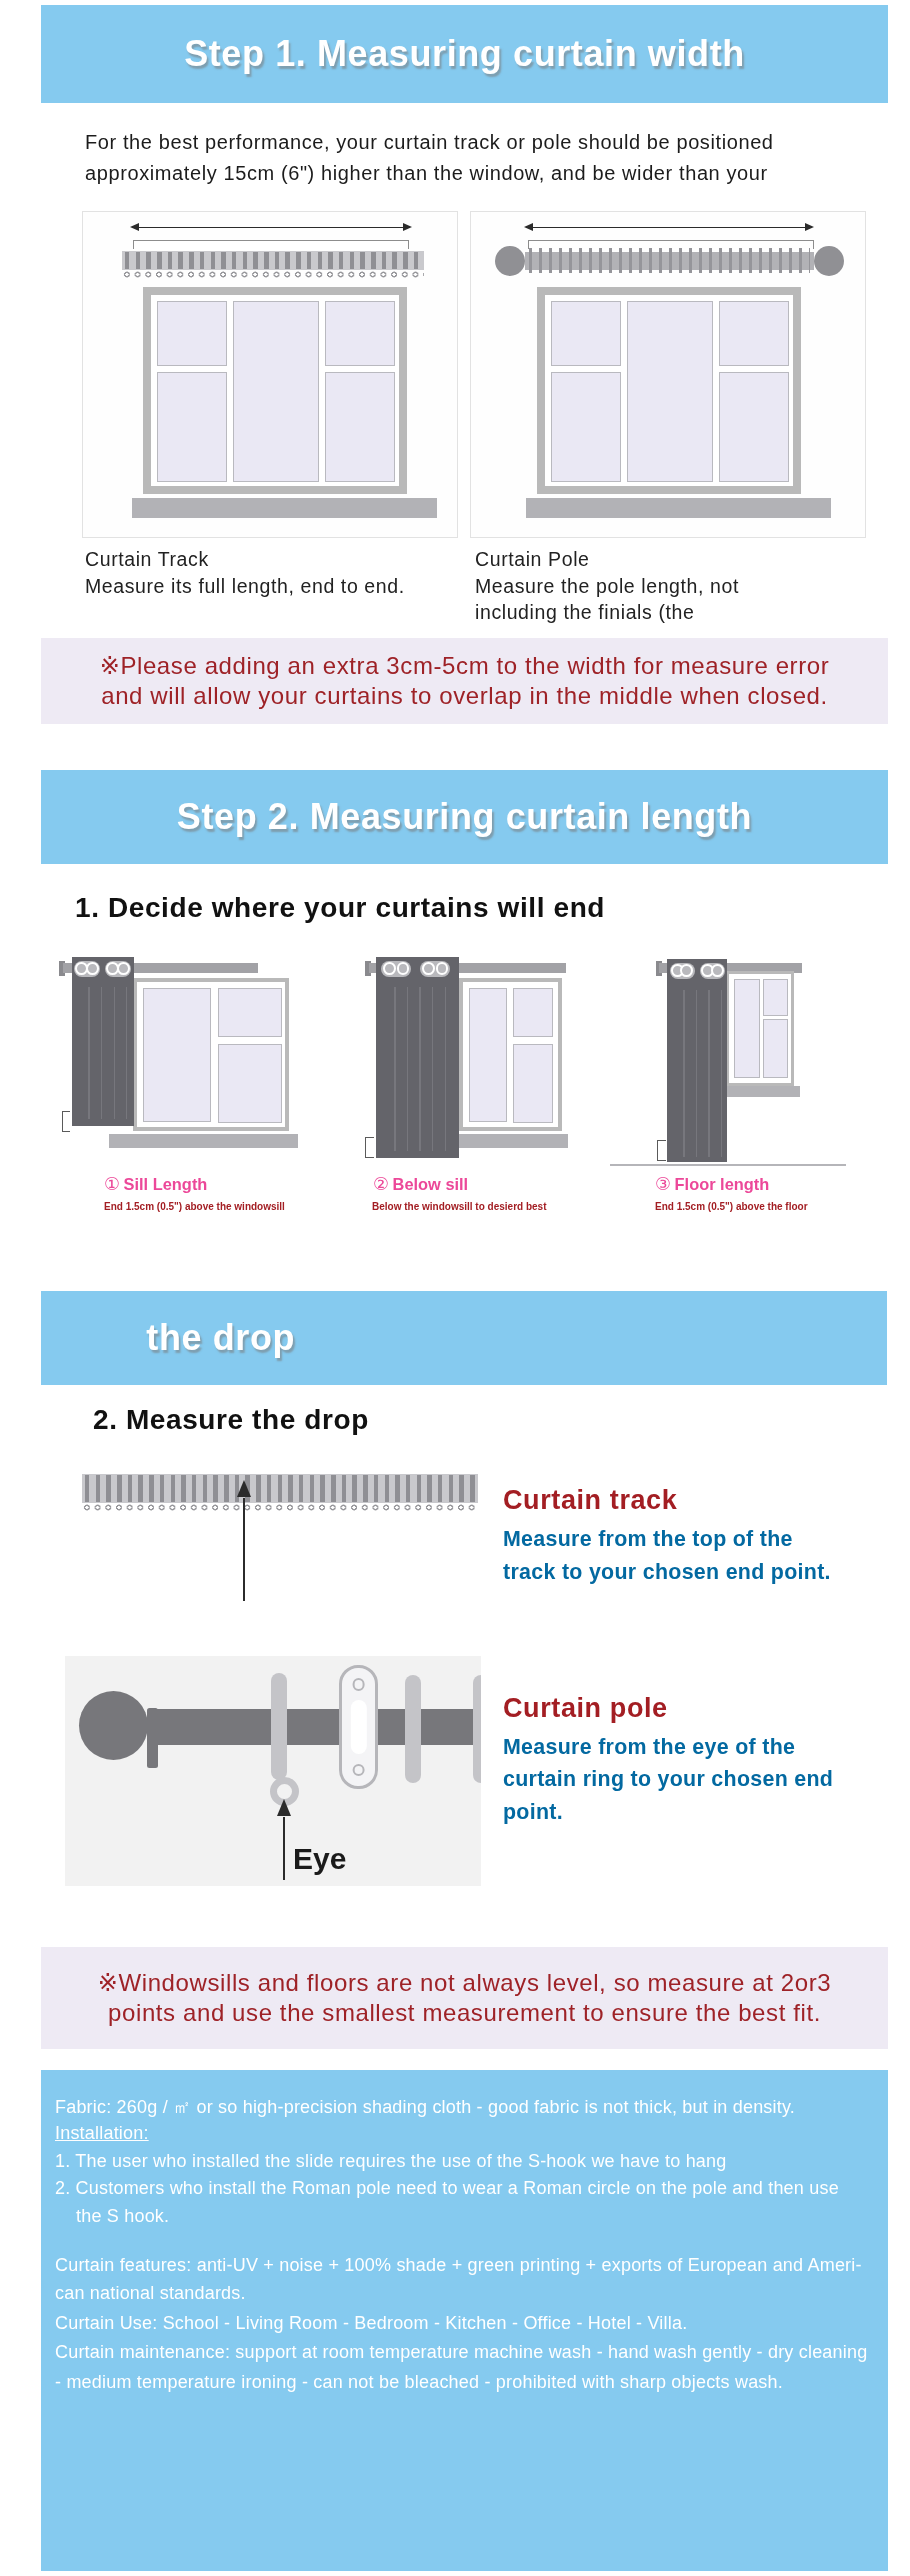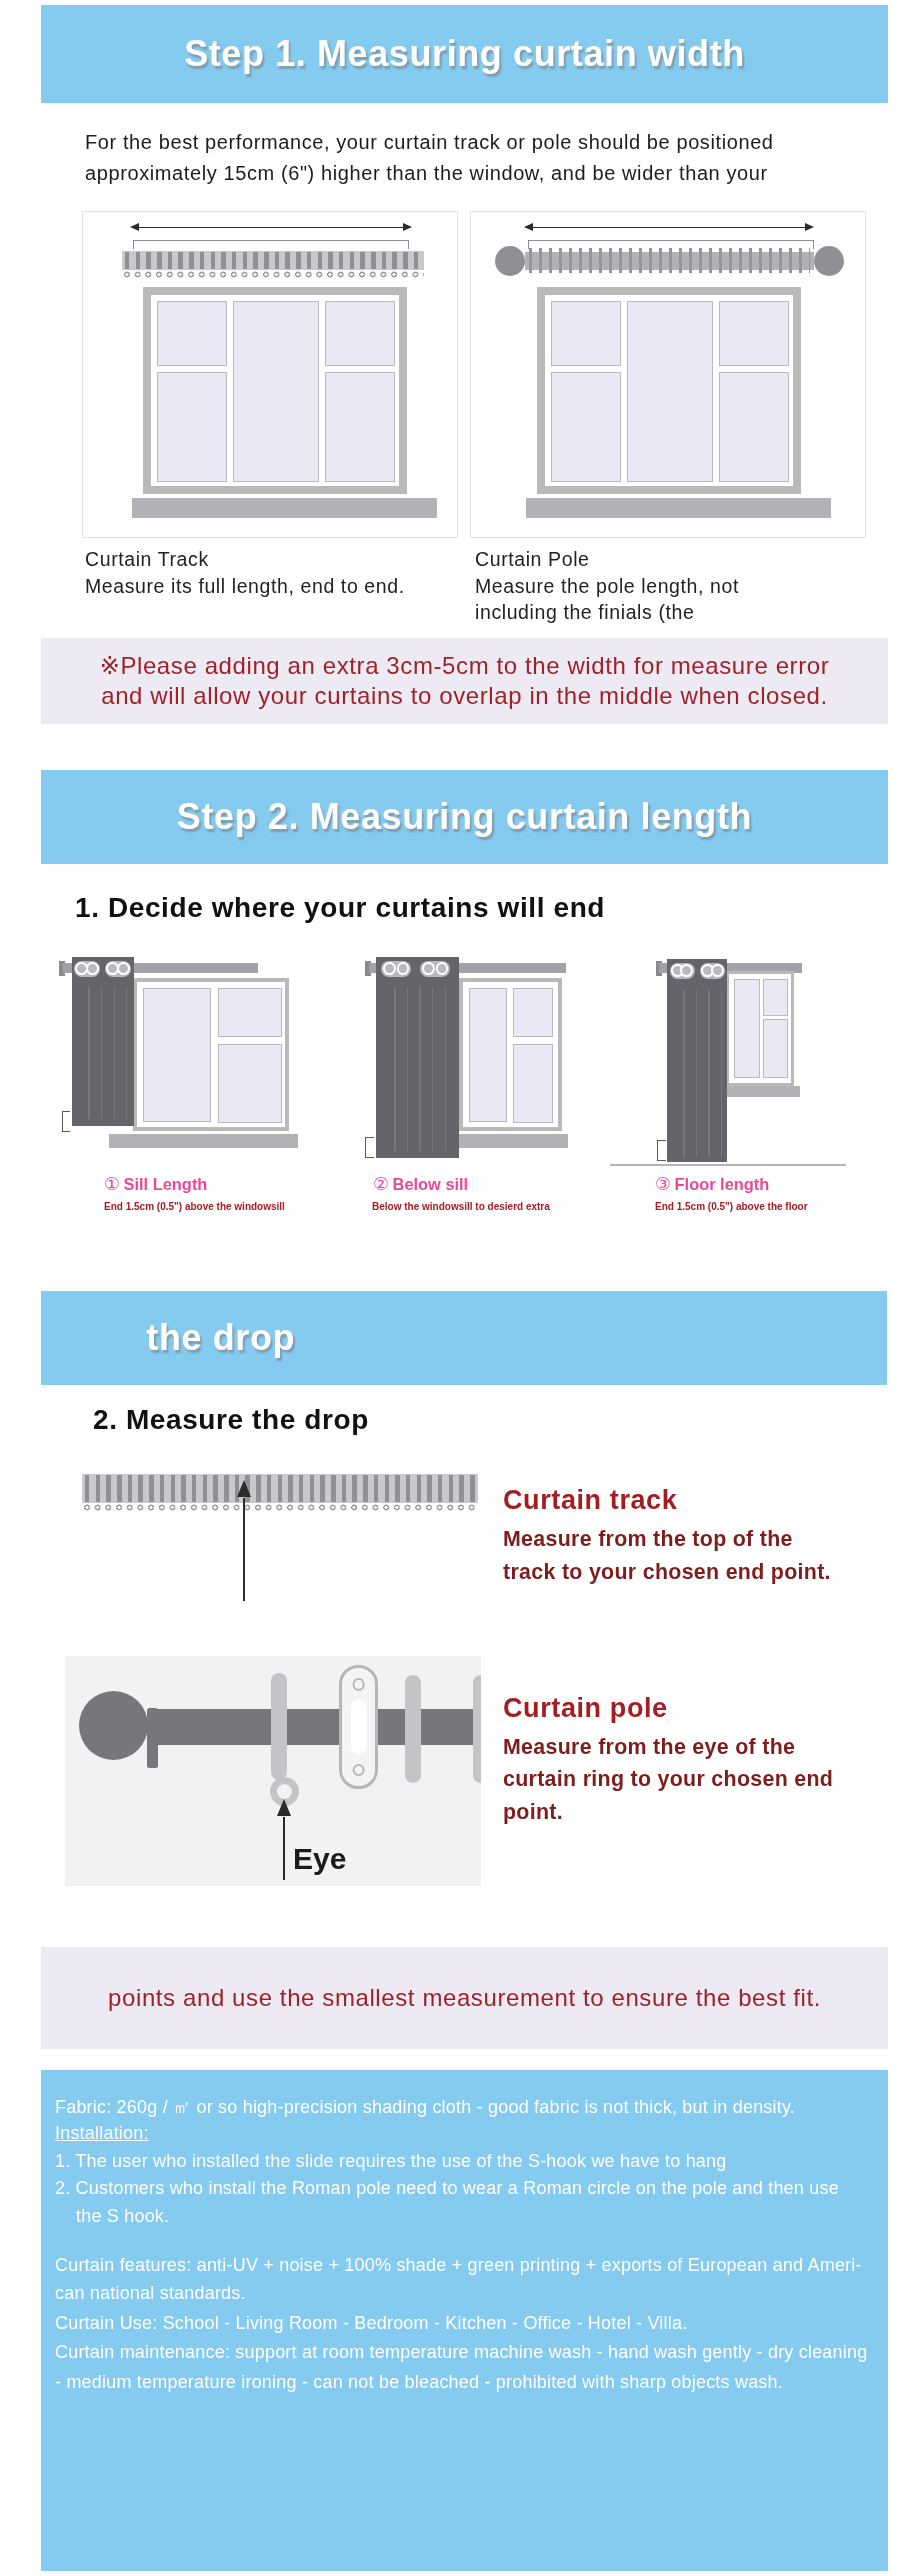--- a/index.html
+++ b/index.html
@@ -13,21 +13,21 @@
   .banner.left-align{justify-content:flex-start;padding-left:94px;width:752px;}
   .btxt-sub{font-size:33px;margin-left:11.3px;letter-spacing:0;}
   
   .intro{position:absolute;left:85px;color:#1c1c1c;font-size:20px;letter-spacing:0.6px;white-space:nowrap;}
   .cap-label{position:absolute;color:#222222;font-size:19.5px;letter-spacing:0.6px;white-space:nowrap;}
   .notebox{position:absolute;left:41px;width:847px;background:#EEEAF4;
            display:flex;flex-direction:column;align-items:center;justify-content:center;}
   .notebox .nline{color:#9E2227;font-size:24px;font-weight:500;letter-spacing:0.6px;line-height:30px;white-space:nowrap;}
   .h2{position:absolute;color:#111111;font-size:28px;font-weight:bold;letter-spacing:0.6px;white-space:nowrap;}
   .red-title{position:absolute;color:#A31E23;font-size:27px;font-weight:bold;letter-spacing:0.6px;white-space:nowrap;}
-  .red-desc{position:absolute;color:#7f1d1d;font-size:21.4px;font-weight:bold;letter-spacing:0.3px;white-space:nowrap;}
+  .red-desc{position:absolute;color:#0369a1;font-size:21.4px;font-weight:bold;letter-spacing:0.3px;white-space:nowrap;}
   .opt-title{position:absolute;color:#ec4899;font-size:16.4px;font-weight:bold;white-space:nowrap;}
   .opt-title .circ{font-weight:normal;font-size:17.6px;margin-right:3.8px;}
   .opt-desc{position:absolute;color:#A31E23;font-size:10px;font-weight:bold;white-space:nowrap;}
   
   .dbox{position:absolute;background:#fefefe;border:0.6px solid #e2e2e2;}
   .h-arrow{position:absolute;height:0;border-top:1.9px solid #2b2b2b;}
   .h-arrow::before,.h-arrow::after{content:"";position:absolute;top:-5px;width:0;height:0;border:4.4px solid transparent;}
   .h-arrow::before{left:-1.9px;border-right:9.4px solid #2b2b2b;border-left:0;}
   .h-arrow::after{right:-1.9px;border-left:9.4px solid #2b2b2b;border-right:0;}
   .bracket-h{position:absolute;height:7.5px;border-top:1.3px solid #8c8c8c;border-left:1.3px solid #8c8c8c;border-right:1.3px solid #8c8c8c;}
@@ -172,21 +172,21 @@
         <div class="grommet" style="left:1.9px;"></div>
         <div class="grommet" style="right:1.9px;"></div>
       </div>
       <div class="streaks" style="left:6.3px;top:30px;width:70px;height:164px;"></div>
     </div>
     <div class="bracket-mark" style="left:0px;top:184px;"></div>
   </div>
   <div class="opt-title" style="left:373px;top:1174px;">
     <span class="circ">②</span><span>Below sill</span>
   </div>
-  <div class="opt-desc" style="left:372px;top:1201px;">Below the windowsill to desierd extra</div>
+  <div class="opt-desc" style="left:372px;top:1201px;">Below the windowsill to desierd best</div>
 
   <div class="abs" style="left:623px;top:953px;width:252px;height:217px;">
     <div class="floor-line" style="left:-12.6px;top:211px;width:236px;"></div>
     <div class="polecap" style="left:33px;top:7.5px;width:6.3px;height:15px;"></div>
     <div class="pole2" style="left:36px;top:10px;width:143px;height:10px;"></div>
     <div class="win" style="left:103px;top:17.6px;width:62px;height:109px;border-width:3.8px;">
       <div class="pane" style="left:5px;top:5px;width:24px;height:97px;"></div>
       <div class="pane" style="left:34px;top:5px;width:22.6px;height:35px;"></div>
       <div class="pane" style="left:34px;top:45px;width:22.6px;height:57px;"></div>
     </div>
@@ -239,20 +239,21 @@
     <div class="v-arrow" style="left:218px;top:161px;height:63px;"></div>
     <div class="eye-label" style="left:228px;top:186px;">Eye</div>
   </div>
 
   <div class="red-title" style="left:503px;top:1693px;">Curtain pole</div>
   <div class="red-desc" style="left:503px;top:1735px;">Measure from the eye of the</div>
   <div class="red-desc" style="left:503px;top:1767px;">curtain ring to your chosen end</div>
   <div class="red-desc" style="left:503px;top:1800px;">point.</div>
 
   <div class="notebox" style="top:1947px;height:102px;">
+    <div class="nline">※Windowsills and floors are not always level, so measure at 2or3</div>
     <div class="nline">points and use the smallest measurement to ensure the best fit.</div>
   </div>
 
   <div class="footer" style="top:2070px;height:501px;">
     <div class="fline" style="top:25px;">Fabric: 260g / ㎡ or so high-precision shading cloth - good fabric is not thick, but in density.</div>
     <div class="fline" style="top:53px;text-decoration:underline;">Installation:</div>
     <div class="fline" style="top:81px;">1. The user who installed the slide requires the use of the S-hook we have to hang</div>
     <div class="fline" style="top:108px;">2. Customers who install the Roman pole need to wear a Roman circle on the pole and then use</div>
     <div class="fline" style="top:136px;left:35px;">the S hook.</div>
     <div class="fline" style="top:185px;">Curtain features: anti-UV + noise + 100% shade + green printing + exports of European and Ameri-</div>

